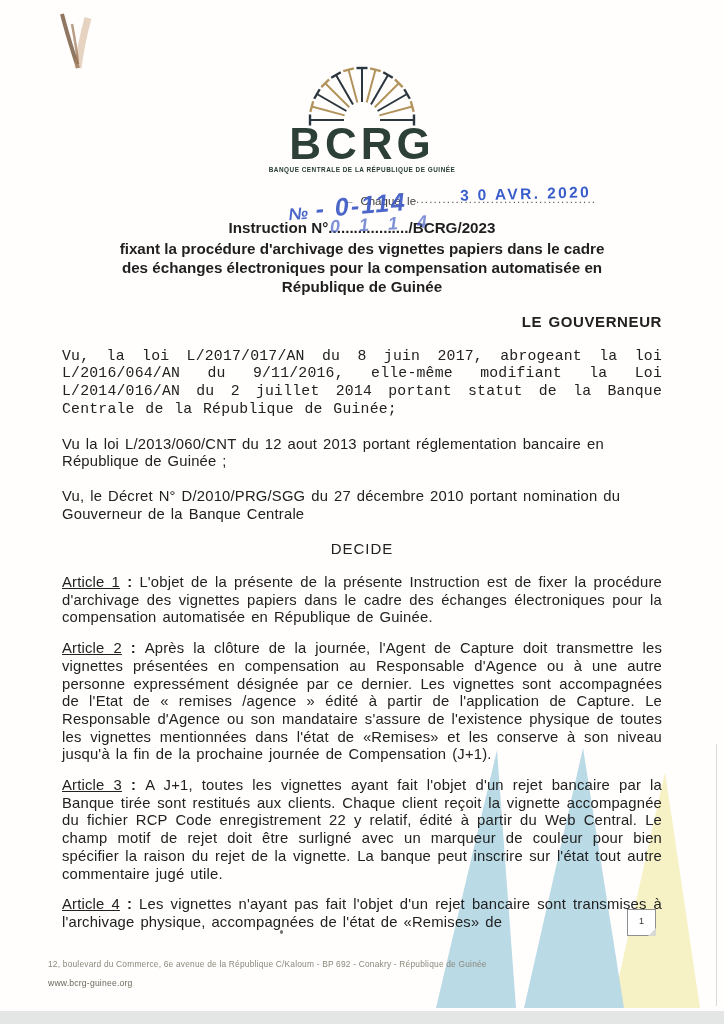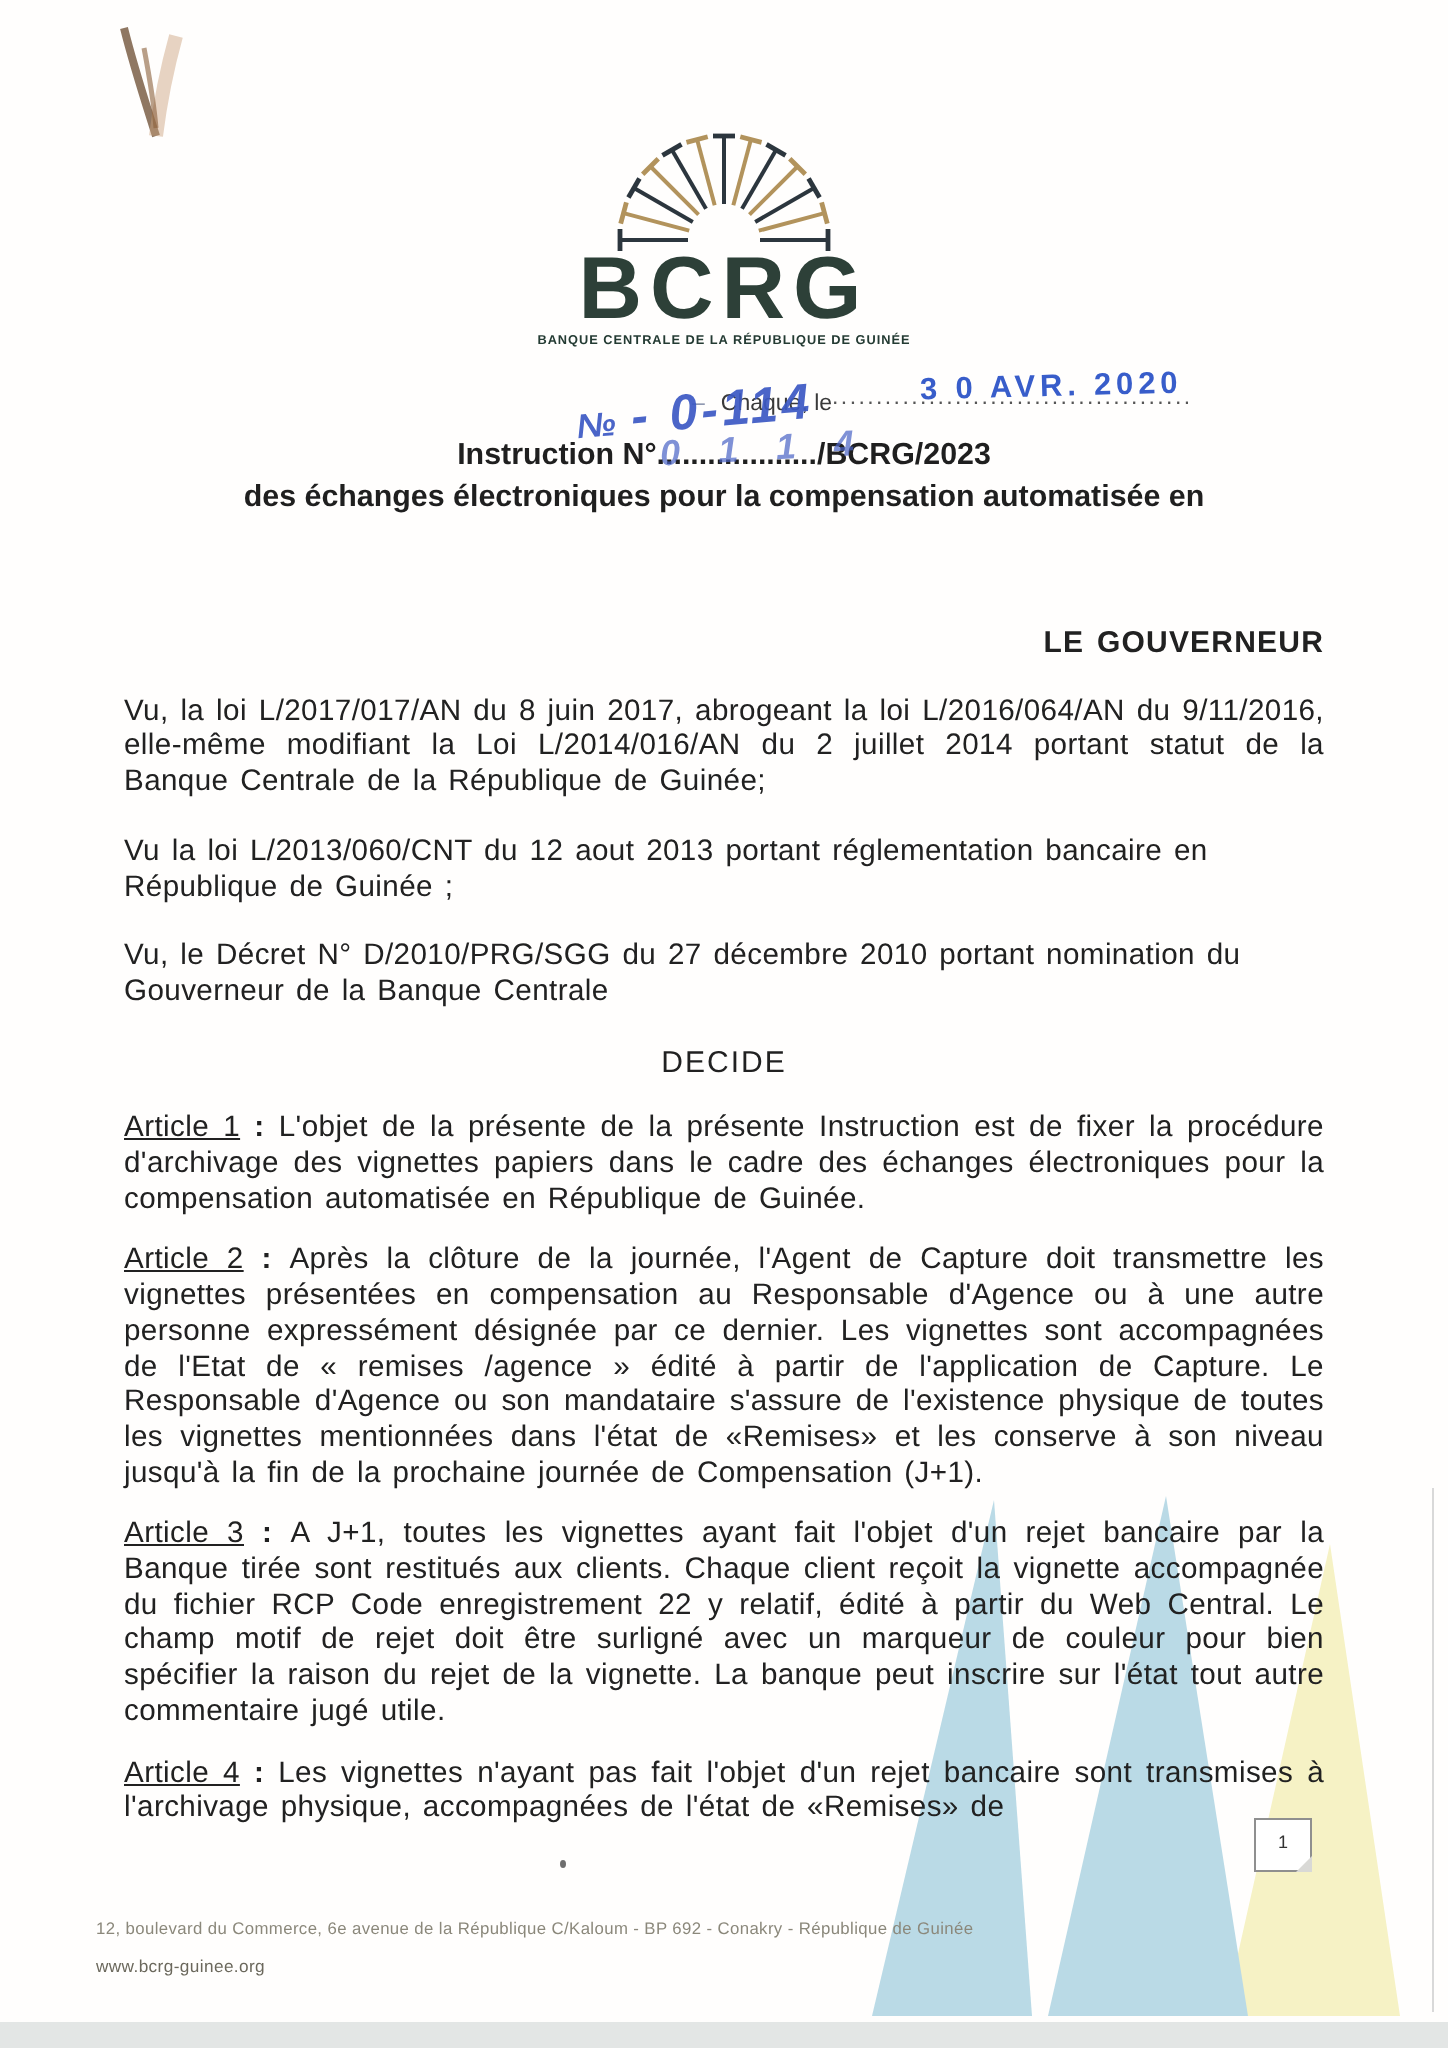--- a/index.html
+++ b/index.html
@@ -39,21 +39,21 @@
   
   .title-block{position:absolute;left:42px;right:42px;top:239px;text-align:center;font-size:15.2px;
                font-weight:bold;line-height:19px;z-index:2;}
 
   
   .body-col{position:absolute;left:62px;top:313px;width:600px;z-index:2;
             font-size:14.8px;line-height:17.7px;letter-spacing:.2px;word-spacing:1.6px;color:#212121;}
   .h-center{text-align:right;font-weight:bold;font-size:15px;margin:0 0 17px 0;letter-spacing:.6px;}
   .h-decide{text-align:center;font-weight:normal;font-size:15px;margin:13px 0 16px 0;letter-spacing:1px;}
   p.recital{margin:0 0 17px 0;}
-  p.just{text-align:justify;}
+  p.just{text-align:justify;font-family:Liberation Mono, monospace;}
   p.article{margin:0 0 13px 0;text-align:justify;}
   .art-label{font-weight:normal;text-decoration:underline;}
   .art-colon{font-weight:bold;}
 
   
   .page-badge{position:absolute;left:627px;top:909px;width:27px;height:25px;border:1px solid #8f8f8f;
               background:#fff;z-index:2;font-size:9px;color:#333;text-align:center;line-height:22px;}
   .page-badge .fold{position:absolute;right:-1px;bottom:-1px;width:0;height:0;
               border-left:8px solid transparent;border-bottom:8px solid #d9d9d6;}
   .speck{position:absolute;left:280px;top:930px;width:3px;height:4px;background:#4a4a4a;border-radius:50%;
@@ -122,21 +122,23 @@
   </div>
   <div class="stamp-date">3 0 AVR. 2020</div>
 
   <div class="ref-line">Instruction N°.................../BCRG/2023</div>
   <div class="handwriting">
     <span class="no-mark">№</span><span>- 0-114</span>
   </div>
   <div class="handwriting-echo">0 1 1 4</div>
 
   <div class="title-block">
+    <div>fixant la procédure d'archivage des vignettes papiers dans le cadre</div>
     <div>des échanges électroniques pour la compensation automatisée en</div>
+    <div>République de Guinée</div>
   </div>
 
   <div class="body-col">
     <div class="h-center">LE GOUVERNEUR</div>
 
     <p class="recital just">Vu, la loi L/2017/017/AN du 8 juin 2017, abrogeant la loi L/2016/064/AN du 9/11/2016, elle-même modifiant la Loi L/2014/016/AN du 2 juillet 2014 portant statut de la Banque Centrale de la République de Guinée;</p>
     <p class="recital">Vu la loi L/2013/060/CNT du 12 aout 2013 portant réglementation bancaire en République de Guinée ;</p>
     <p class="recital">Vu, le Décret N° D/2010/PRG/SGG du 27 décembre 2010 portant nomination du Gouverneur de la Banque Centrale</p>
 
     <div class="h-decide">DECIDE</div>

